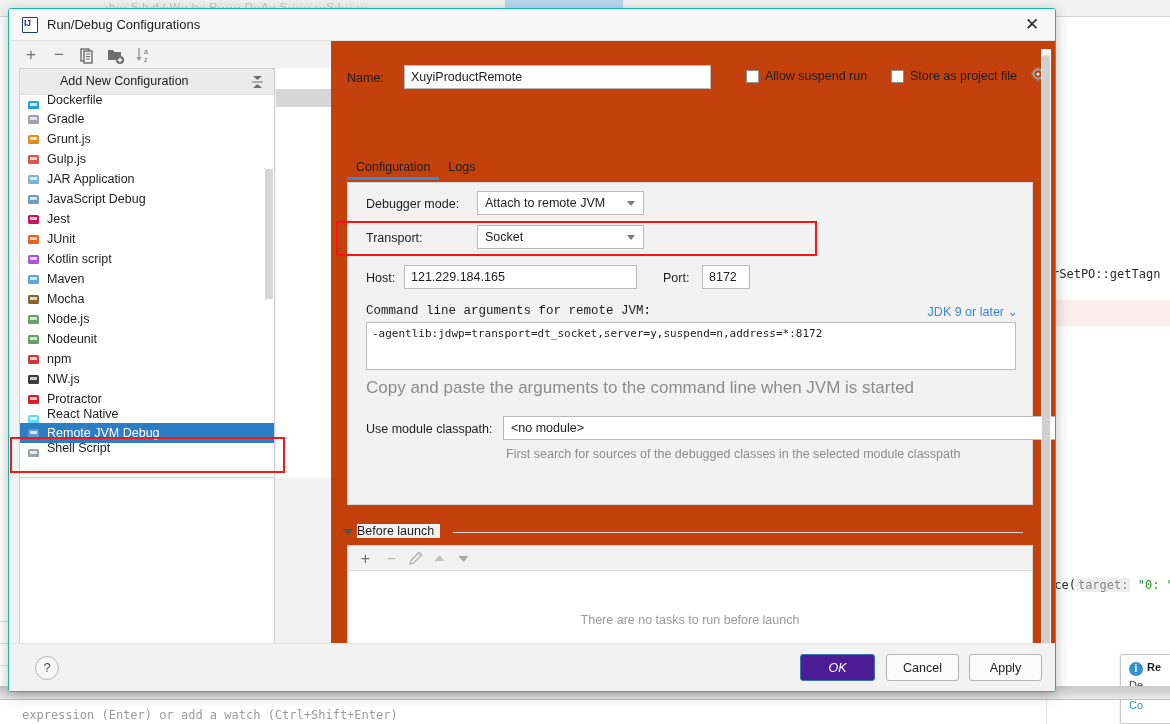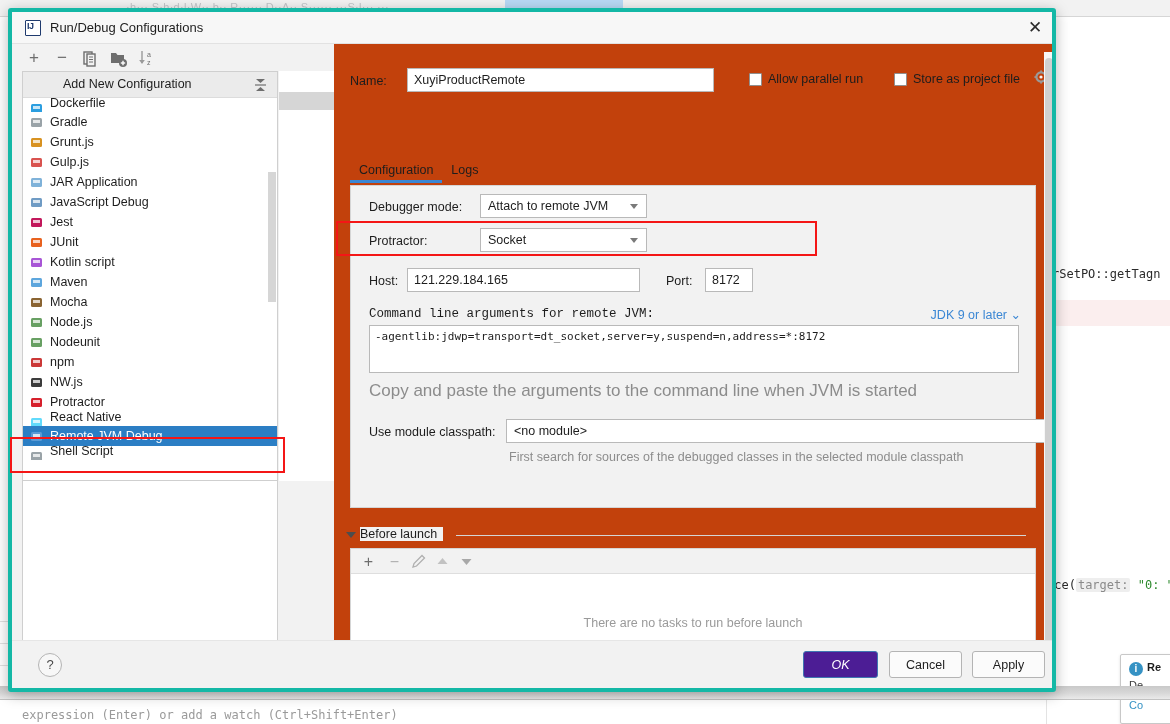--- a/index.html
+++ b/index.html
@@ -11,21 +11,21 @@
     font-size: 12px;
     color: #1d1d1d;
   }
 
   #root { position: relative; width: 1170px; height: 724px; background: #ffffff; }
 
   
   .ide-bg { position: absolute; inset: 0; background: #ffffff; }
   .ide-top-strip { position: absolute; left:0; top:0; width:1170px; height:17px; background:#f2f2f2; border-bottom:1px solid #d6d6d6; }
   .ide-top-strip .sel-tab { position:absolute; left:505px; top:0px; width:118px; height:9px; background:#b9d9f5; }
-  .ide-top-strip .ghost-text { position:absolute; left:105px; top:1px; font-size:11px; color:#9aa0a6; letter-spacing:0.3px; white-space:nowrap; opacity:.55;margin-left:21px; }
+  .ide-top-strip .ghost-text { position:absolute; left:105px; top:1px; font-size:11px; color:#9aa0a6; letter-spacing:0.3px; white-space:nowrap; opacity:.55; }
   .ide-right-gutter { position:absolute; left:1046px; top:17px; width:124px; bottom:0; background:#ffffff; border-left:1px solid #e3e3e3; }
   .ide-code-1 { position:absolute; left:1052px; top:267px; font-family:"DejaVu Sans Mono", monospace; font-size:12px; color:#2b2b2b; white-space:nowrap; }
   .ide-hl-row { position:absolute; left:1046px; top:300px; width:124px; height:26px; background:#fbeeee; }
   .ide-code-2 { position:absolute; left:1047px; top:578px; font-family:"DejaVu Sans Mono", monospace; font-size:12px; white-space:nowrap; color:#2b2b2b; }
   .ide-code-2 .param { background:#eeeeee; color:#8a8a8a; border-radius:2px; padding:0 2px; }
   .ide-code-2 .str { color:#2e8b2e; }
 
   .tooltip-card { position:absolute; left:1120px; top:654px; width:52px; height:70px; background:#ffffff; border:1px solid #c8c8c8; border-radius:2px; box-shadow:0 1px 3px rgba(0,0,0,.12); overflow:hidden; }
   .tooltip-card .ti-icon { position:absolute; left:8px; top:7px; width:14px; height:14px; border-radius:50%; background:#3592c4; color:#fff; font-size:10px; font-weight:bold; text-align:center; line-height:14px; }
   .tooltip-card .ti-title { position:absolute; left:26px; top:6px; font-size:11px; font-weight:bold; color:#1d1d1d; white-space:nowrap; }
@@ -34,21 +34,21 @@
 
   .ide-bottom-shadow { position:absolute; left:0; top:686px; width:1170px; height:14px;
     background:linear-gradient(to bottom, #c9c9c9 0%, #d8d8d8 55%, #eaeaea 100%); border-bottom:1px solid #c2c2c2; }
   .ide-watch-text { position:absolute; left:22px; top:708px; font-family:"DejaVu Sans Mono", monospace; font-size:12px; color:#9a9a9a; white-space:nowrap; }
   .ide-left-rows { position:absolute; left:0; top:600px; width:14px; height:88px; }
   .ide-left-rows i { display:block; height:22px; border-bottom:1px solid #e0e0e0; }
 
   
   .dialog {
     position:absolute; left:8px; top:8px; width:1048px; height:684px;
-    background:#f2f2f2; border:4px solid #14b8a6; border-radius:3px;
+    background:#f2f2f2; border:1px solid #14b8a6; border-radius:3px;
     box-shadow: 0 3px 14px rgba(0,0,0,.28);
     overflow:hidden;
   }
   .title-bar { position:absolute; left:0; top:0; width:1046px; height:32px; background:#f7f7f7; border-bottom:1px solid #e2e2e2; }
   .title-icon { position:absolute; left:13px; top:8px; width:16px; height:16px; background:#ffffff; border:1.6px solid #1f3a6e; border-radius:1px; }
   .title-icon::after { content:"IJ"; position:absolute; left:1px; top:0px; font-size:9px; font-weight:bold; color:#1f3a6e; letter-spacing:-.5px; font-family:"Liberation Sans",sans-serif; }
   .title-text { position:absolute; left:38px; top:8px; font-size:13px; color:#1d1d1d; }
   .title-close { position:absolute; right:14px; top:7px; width:18px; height:18px; color:#2b2b2b; font-size:17px; line-height:18px; text-align:center; cursor:pointer; font-family:"Liberation Sans",sans-serif; }
 
   
@@ -352,21 +352,21 @@
       <div class="lp-edit-templates">Edit configuration templates...</div>
     </div>
 
     <div class="right-pane">
 
       <div class="name-label">Name:</div>
       <input class="name-input" value="XuyiProductRemote" style="">
 
       <div class="cb-row" style="left:415px;">
         <div class="cb-box"></div>
-        <div class="cb-lbl">Allow parallel run</div>
+        <div class="cb-lbl">Allow suspend run</div>
       </div>
 
       <div class="cb-row" style="left:560px;">
         <div class="cb-box"></div>
         <div class="cb-lbl">Store as project file</div>
       </div>
 
       <div class="gear-icon">
         <svg width="16" height="16" viewBox="0 0 16 16">
           <circle cx="7" cy="7" r="4.6" fill="none" stroke="#9a9a9a" stroke-width="2.2"></circle>
@@ -386,21 +386,21 @@
       <div class="tabs-underline"></div>
 
       <div class="config-box">
 
         <div class="field-label" style="left:18px; top:14px;">Debugger mode:</div>
         <div class="combo" style="left:129px; top:8px; width:167px;">
           <span>Attach to remote JVM</span>
           <span class="caret"></span>
         </div>
 
-        <div class="field-label" style="left:18px; top:48px;">Protractor:</div>
+        <div class="field-label" style="left:18px; top:48px;">Transport:</div>
         <div class="combo" style="left:129px; top:42px; width:167px;">
           <span>Socket</span>
           <span class="caret"></span>
         </div>
 
         <div class="field-label" style="left:18px; top:88px;">Host:</div>
         <input class="text-input" style="left: 56px; top: 82px; width: 233px;" value="121.229.184.165">
 
         <div class="field-label" style="left:315px; top:88px;">Port:</div>
         <input class="text-input" style="left: 354px; top: 82px; width: 48px;" value="8172">

